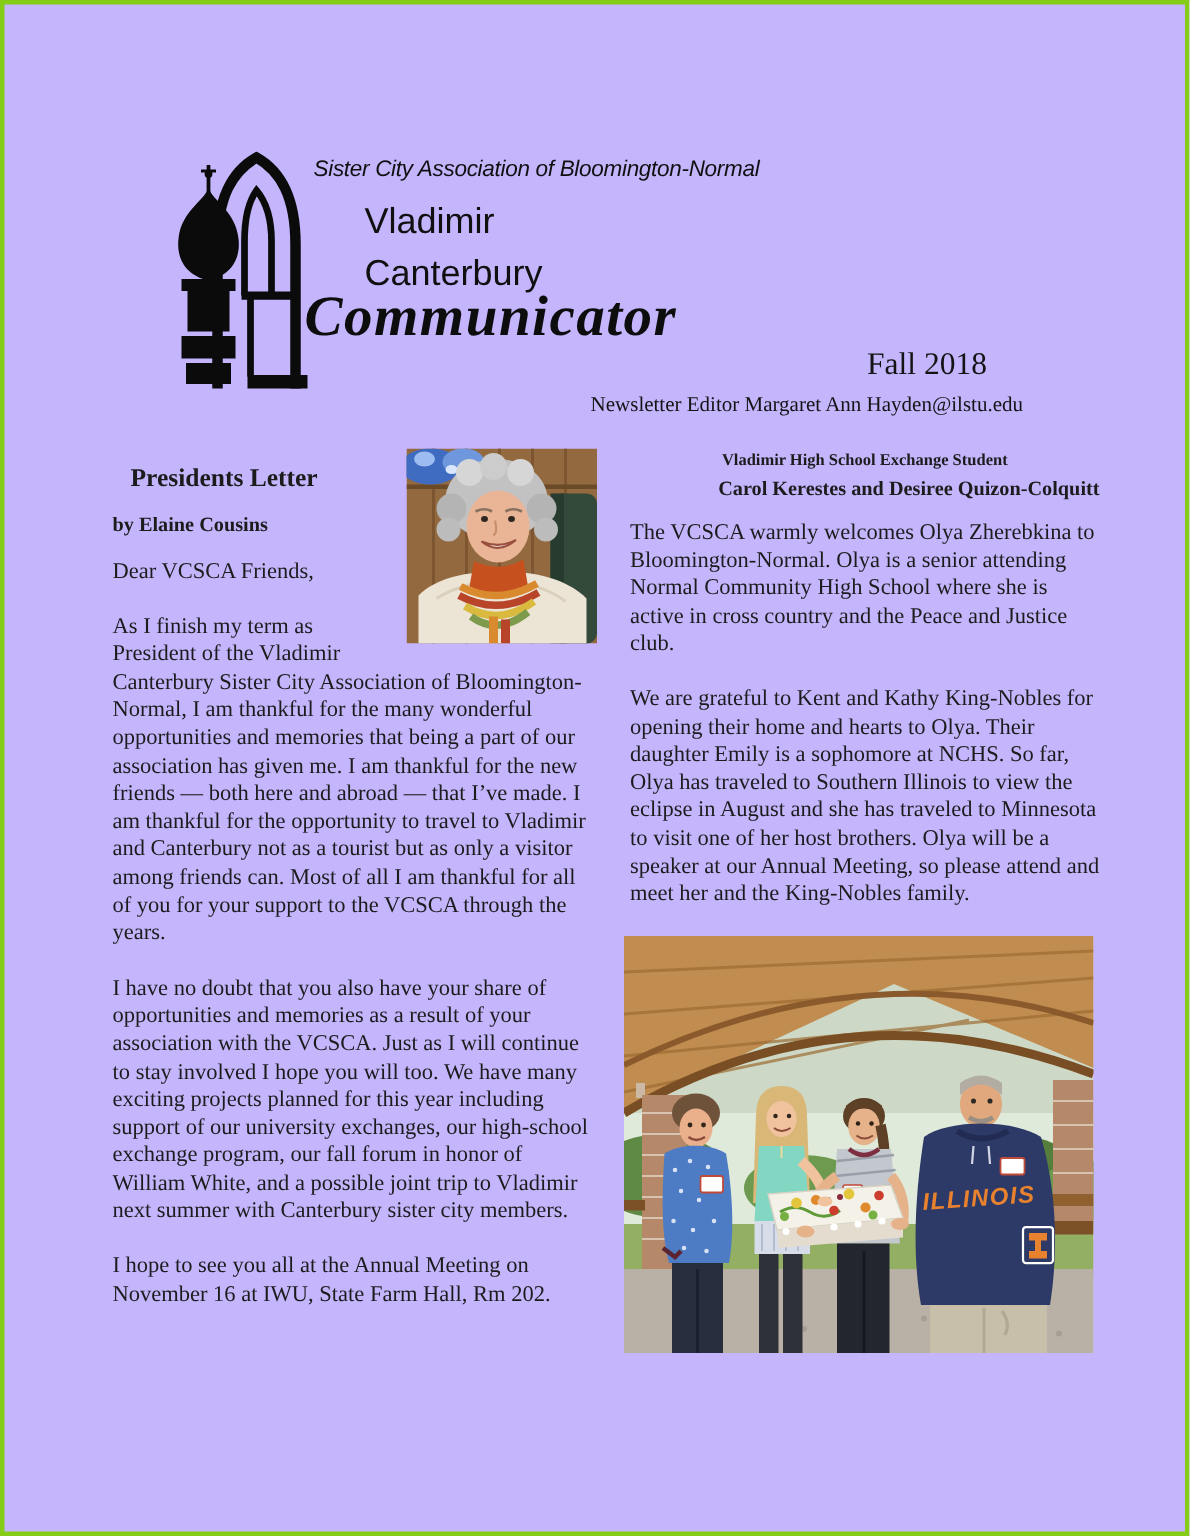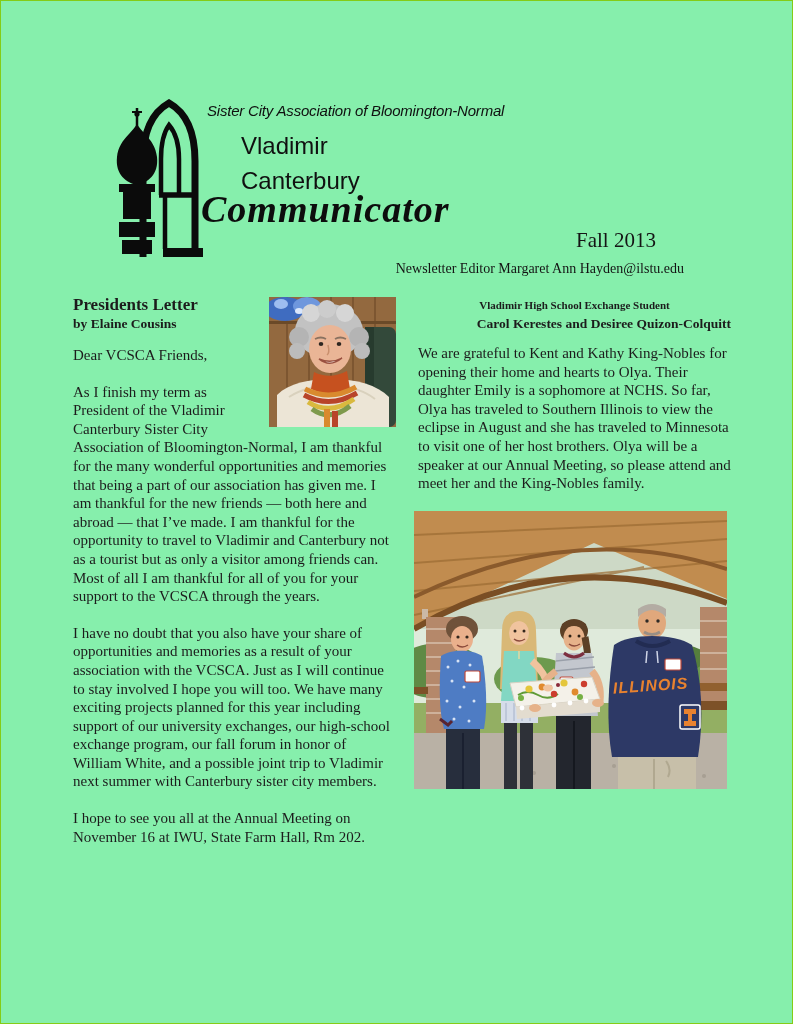--- a/index.html
+++ b/index.html
@@ -1,18 +1,18 @@
 <!DOCTYPE html>
 <html><head>
 <meta charset="utf-8">
 <style>
   html,body{margin:0;padding:0;background:#ffffff;}
   .page{
-    position:relative;width:793px;height:1024px;background:#86efac;
-    border:1px solid #84cc16;box-sizing:border-box;overflow:hidden;
+    position:relative;width:793px;height:1024px;background:#c4b5fd;
+    border:3px solid #84cc16;box-sizing:border-box;overflow:hidden;
     font-family:"Liberation Serif","DejaVu Serif",serif;color:#1c1c1c;
   }
   
   .logo{position:absolute;left:108px;top:98px;}
   .org-line{
     position:absolute;left:206px;top:101px;
     font-family:"Liberation Sans","DejaVu Sans",sans-serif;
     font-style:italic;font-size:15px;letter-spacing:-0.2px;color:#101010;
   }
   .city{
@@ -27,21 +27,21 @@
     font-family:"Liberation Serif","DejaVu Serif",serif;
     font-style:italic;font-weight:600;font-size:38px;letter-spacing:1px;color:#0d0d0d;
   }
   .issue{position:absolute;left:575px;top:227px;font-size:21px;color:#141414;}
   .editor-line{position:absolute;right:108px;top:260px;font-size:14px;color:#141414;}
   
   .col{position:absolute;top:294px;font-size:15px;line-height:18.6px;}
   .col.left{left:72px;width:323px;}
   .col.right{left:417px;width:313px;}
   .col p{margin:0 0 18px 0;}
-  .lh{font-size:17px;font-weight:bold;line-height:20px;margin:0;}
+  .lh{font-size:17px;font-weight:bold;line-height:20px;margin:12px;}
   .lby{font-size:13.5px;font-weight:bold;line-height:17px;margin:0 0 14px 0;}
   .rh{font-size:11px;font-weight:bold;line-height:20px;margin:0;text-align:center;}
   .rby{font-size:13.5px;font-weight:bold;line-height:17px;margin:0 0 12px 0;text-align:right;}
   .portrait{float:right;width:127px;height:130px;margin:2px 0 10px 12px;}
   .groupphoto{display:block;width:313px;height:278px;margin:12px 0 0 -4px;}
 </style>
 </head>
 <body>
 
 <div class="page">
@@ -61,21 +61,21 @@
     <rect x="10" y="85" width="36" height="8" fill="#0b0b0b"></rect>
     <rect x="14" y="93" width="28" height="27" fill="#0b0b0b"></rect>
     <rect x="10" y="123" width="36" height="15" fill="#0b0b0b"></rect>
     <rect x="13" y="141" width="30" height="14" fill="#0b0b0b"></rect>
   </svg>
 
   <div class="org-line">Sister City Association of Bloomington-Normal</div>
   <div class="city v">Vladimir</div>
   <div class="city c">Canterbury</div>
   <div class="nl-title">Communicator</div>
-  <div class="issue">Fall 2013</div>
+  <div class="issue">Fall 2018</div>
   <div class="editor-line">Newsletter Editor Margaret Ann Hayden@ilstu.edu</div>
 
   <section class="col left">
 
     <svg class="portrait" viewBox="0 0 127 130" preserveAspectRatio="none">
       <rect width="127" height="130" fill="#93693f"></rect>
       <g stroke="#7d5631" stroke-width="2">
         <line x1="18" y1="0" x2="18" y2="130"></line>
           <line x1="40" y1="0" x2="40" y2="130"></line>
         <line x1="62" y1="0" x2="62" y2="130"></line>
@@ -124,20 +124,21 @@
     <div class="lby">by Elaine Cousins</div>
     <p>Dear VCSCA Friends,</p>
     <p>As I finish my term as President of the Vladimir Canterbury Sister City Association of Bloomington-Normal, I am thankful for the many wonderful opportunities and memories that being a part of our association has given me.  I am thankful for the new friends — both here and abroad — that I’ve made.  I am thankful for the opportunity to travel to Vladimir and Canterbury not as a tourist but as only a visitor among friends can. Most of all I am thankful for all of you for your support to the VCSCA through the years.</p>
     <p>I have no doubt that you also have your share of opportunities and memories as a result of your association with the VCSCA.  Just as I will continue to stay involved I hope you will too. We have many exciting projects planned for this year including support of our university exchanges, our high-school exchange program, our fall forum in honor of William White, and a possible joint trip to Vladimir next summer with Canterbury sister city members.</p>
     <p>I hope to see you all at the Annual Meeting on November 16 at IWU, State Farm Hall, Rm 202.</p>
   </section>
 
   <section class="col right">
     <h3 class="rh">Vladimir High School Exchange Student</h3>
     <div class="rby">Carol Kerestes and Desiree Quizon-Colquitt</div>
+    <p>The VCSCA warmly welcomes Olya Zherebkina to Bloomington-Normal.  Olya is a senior attending Normal Community High School where she is active in cross country and the Peace and Justice club.</p>
     <p>We are grateful to Kent and Kathy King-Nobles for opening their home and hearts to Olya. Their daughter Emily is a sophomore at NCHS. So far, Olya has traveled to Southern Illinois to view the eclipse in August and she has traveled to Minnesota to visit one of her host brothers. Olya will be a speaker at our Annual Meeting, so please attend and meet her and the King-Nobles family.</p>
 
     <svg class="groupphoto" viewBox="0 0 313 278" preserveAspectRatio="none">
       <rect width="313" height="278" fill="#cdd9c6"></rect>
 
       <rect x="0" y="118" width="313" height="85" fill="#dfeadb"></rect>
       <ellipse cx="25" cy="160" rx="45" ry="28" fill="#5f8a45"></ellipse>
       <ellipse cx="120" cy="168" rx="40" ry="22" fill="#6d9a4e"></ellipse>
       <ellipse cx="255" cy="158" rx="48" ry="26" fill="#557e3d"></ellipse>
       <ellipse cx="310" cy="170" rx="35" ry="20" fill="#6d9a4e"></ellipse>

